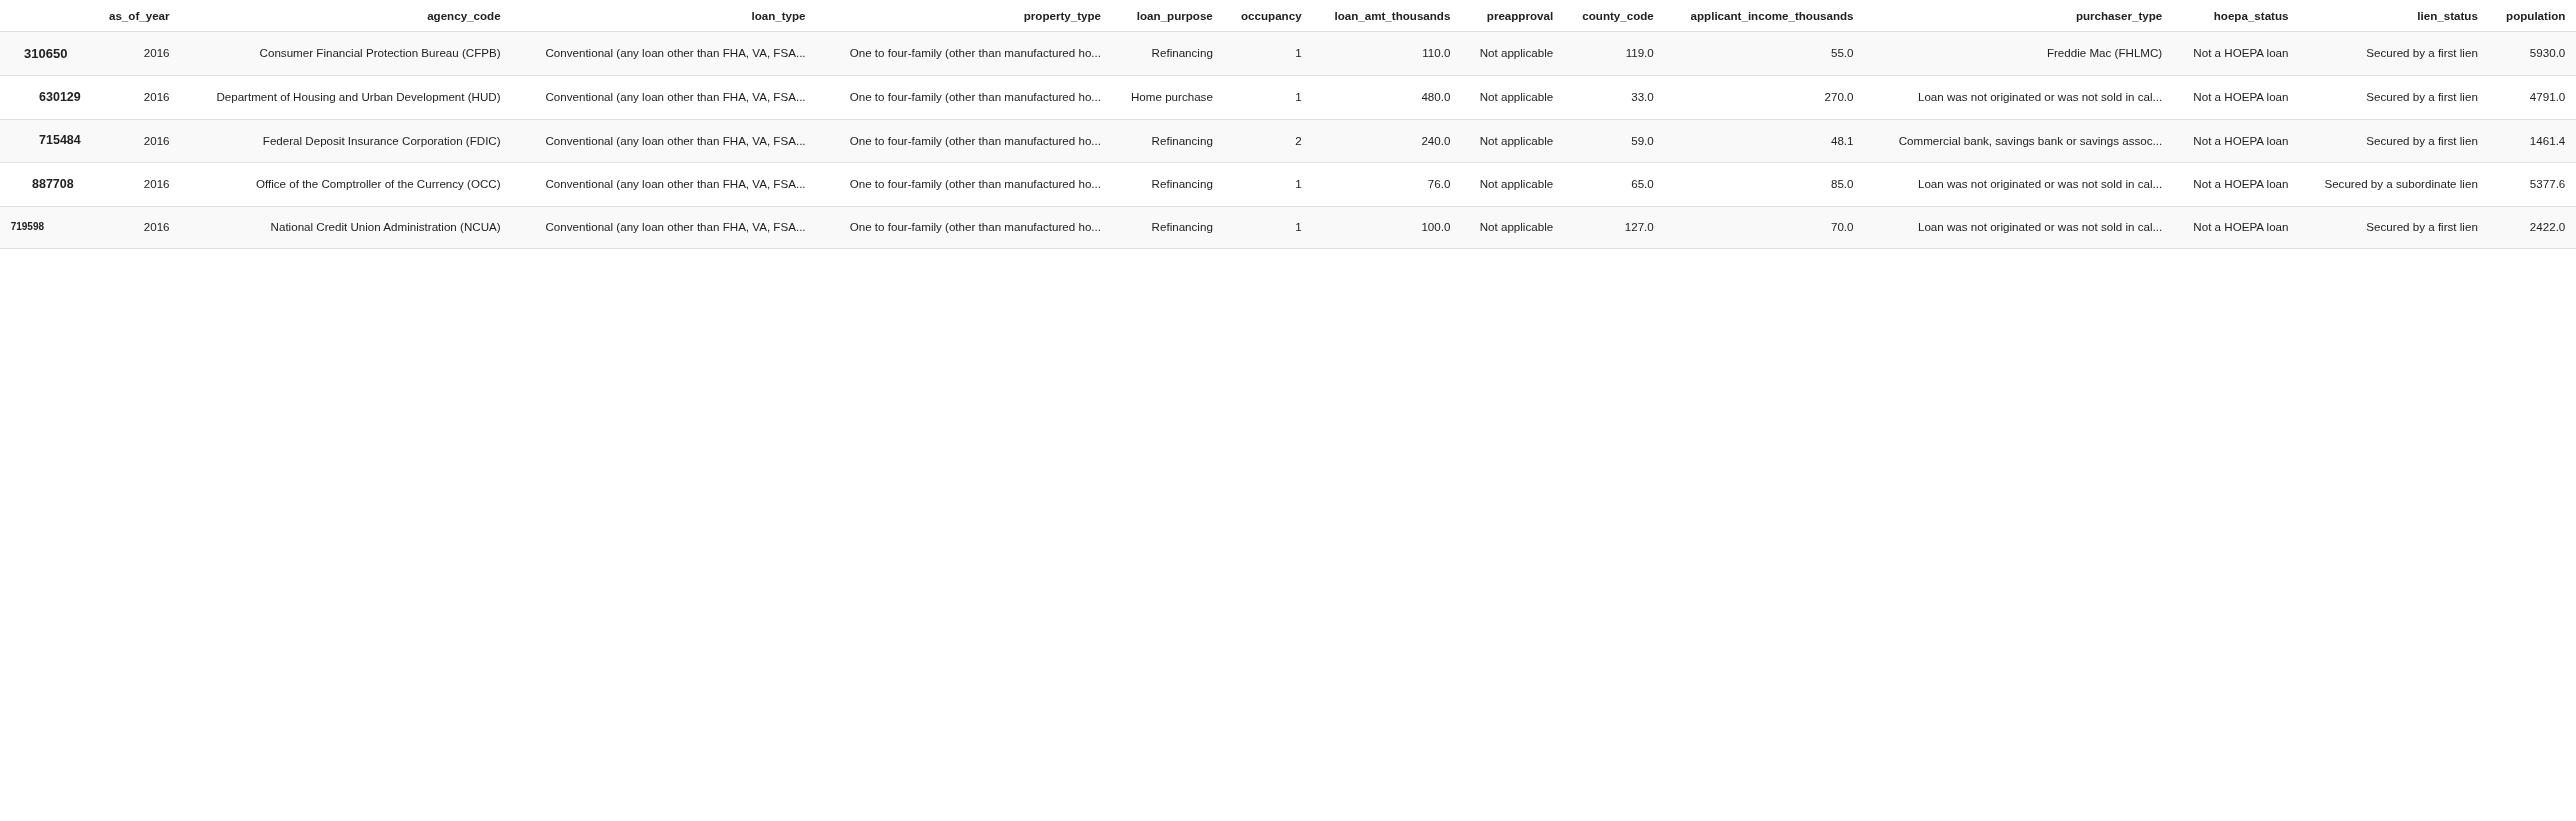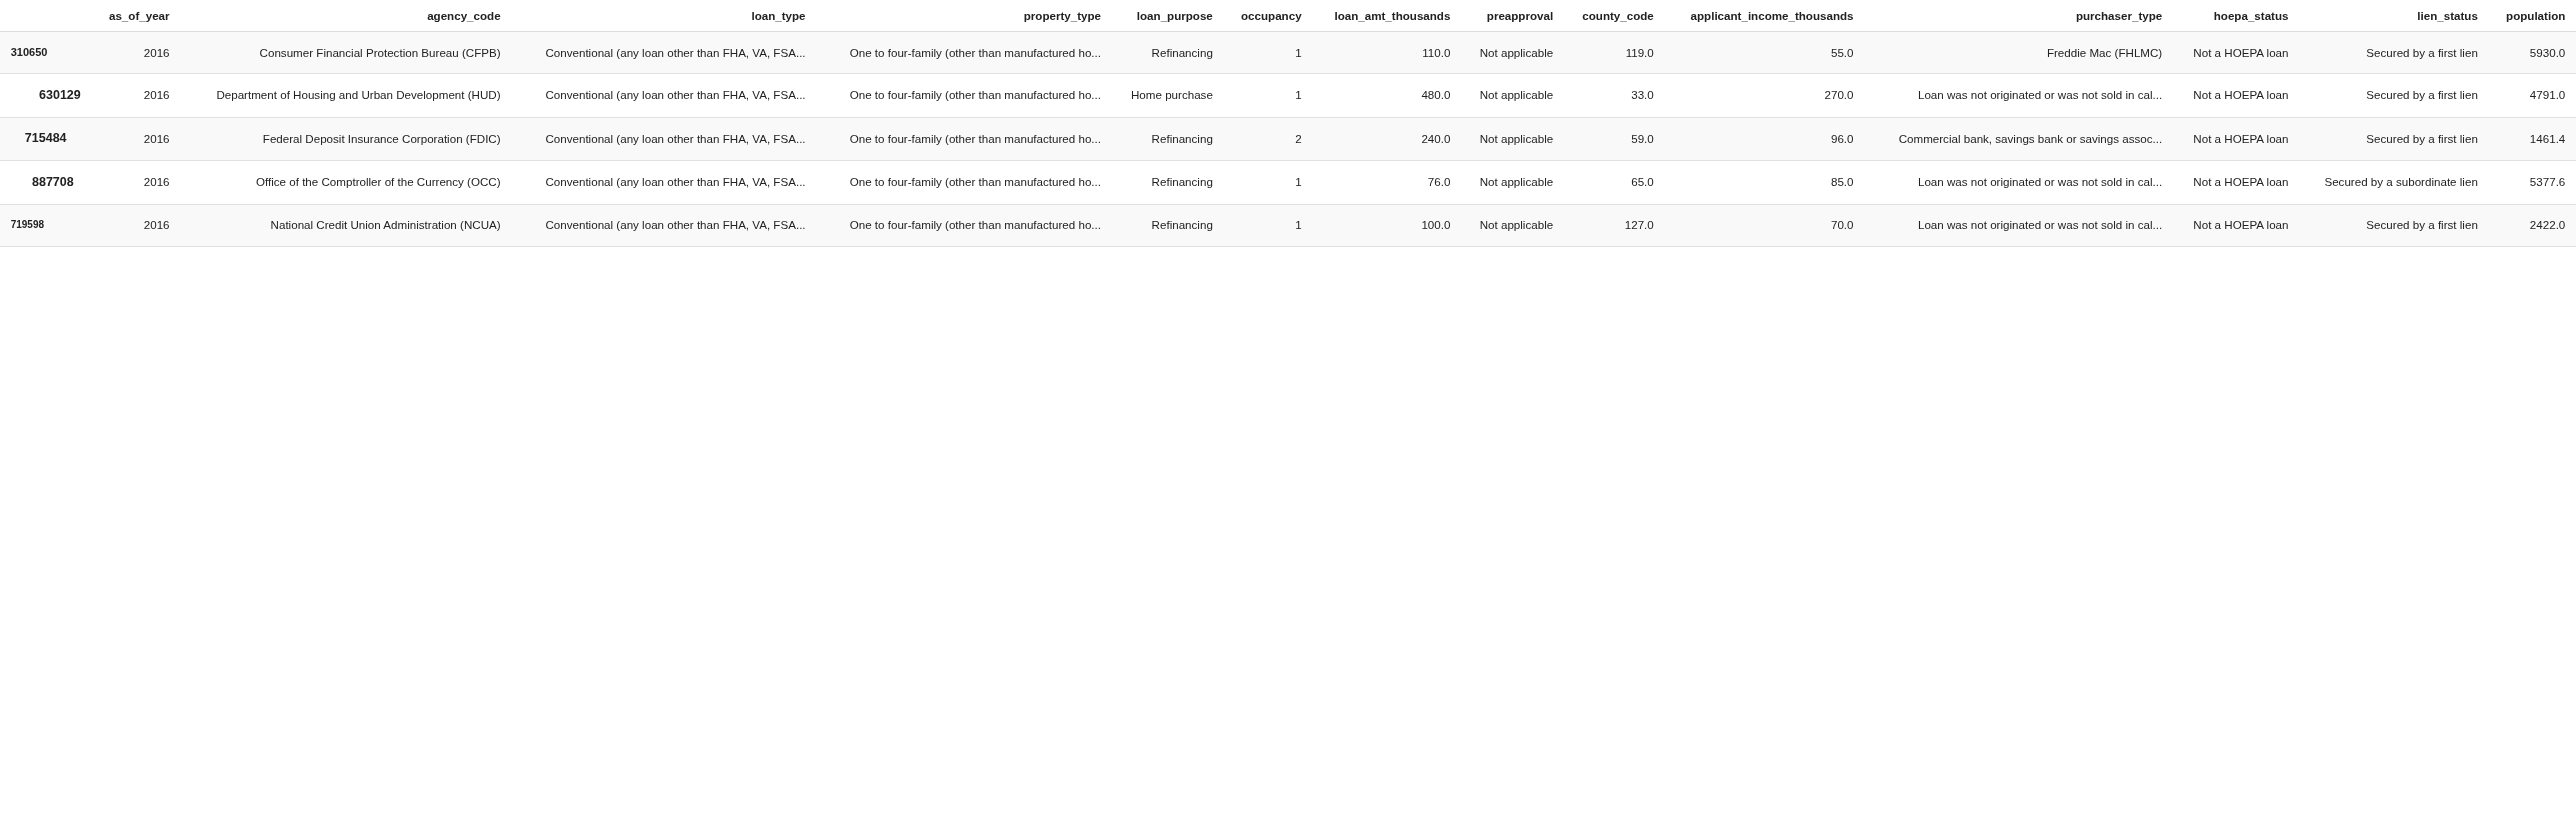--- a/index.html
+++ b/index.html
@@ -88,21 +88,21 @@
         <th>county_code</th>
         <th>applicant_income_thousands</th>
         <th>purchaser_type</th>
         <th>hoepa_status</th>
         <th>lien_status</th>
         <th>population</th>
       </tr>
     </thead>
     <tbody id="table-body">
     <tr>
-          <td style="text-align: left; font-weight: bold; font-size: 11px;">310650</td>
+          <td style="text-align: center; font-weight: bold; font-size: 13px;">310650</td>
           <td>2016</td>
           <td>Consumer Financial Protection Bureau (CFPB)</td>
           <td>Conventional (any loan other than FHA, VA, FSA...</td>
           <td>One to four-family (other than manufactured ho...</td>
           <td>Refinancing</td>
           <td>1</td>
           <td>110.0</td>
           <td>Not applicable</td>
           <td>119.0</td>
           <td>55.0</td>
@@ -122,31 +122,31 @@
           <td>480.0</td>
           <td>Not applicable</td>
           <td>33.0</td>
           <td>270.0</td>
           <td>Loan was not originated or was not sold in cal...</td>
           <td>Not a HOEPA loan</td>
           <td>Secured by a first lien</td>
           <td>4791.0</td>
         </tr>
         <tr>
-          <td style="text-align: center; font-weight: bold; font-size: 12.5px;">715484</td>
+          <td style="text-align: right; font-weight: bold; font-size: 12.5px;">715484</td>
           <td>2016</td>
           <td>Federal Deposit Insurance Corporation (FDIC)</td>
           <td>Conventional (any loan other than FHA, VA, FSA...</td>
           <td>One to four-family (other than manufactured ho...</td>
           <td>Refinancing</td>
           <td>2</td>
           <td>240.0</td>
           <td>Not applicable</td>
           <td>59.0</td>
-          <td>96.0</td>
+          <td>48.1</td>
           <td>Commercial bank, savings bank or savings assoc...</td>
           <td>Not a HOEPA loan</td>
           <td>Secured by a first lien</td>
           <td>1461.4</td>
         </tr>
         <tr>
           <td style="text-align: left; font-weight: bold; font-size: 12.5px; padding-left: 32px;">887708</td>
           <td>2016</td>
           <td>Office of the Comptroller of the Currency (OCC)</td>
           <td>Conventional (any loan other than FHA, VA, FSA...</td>

